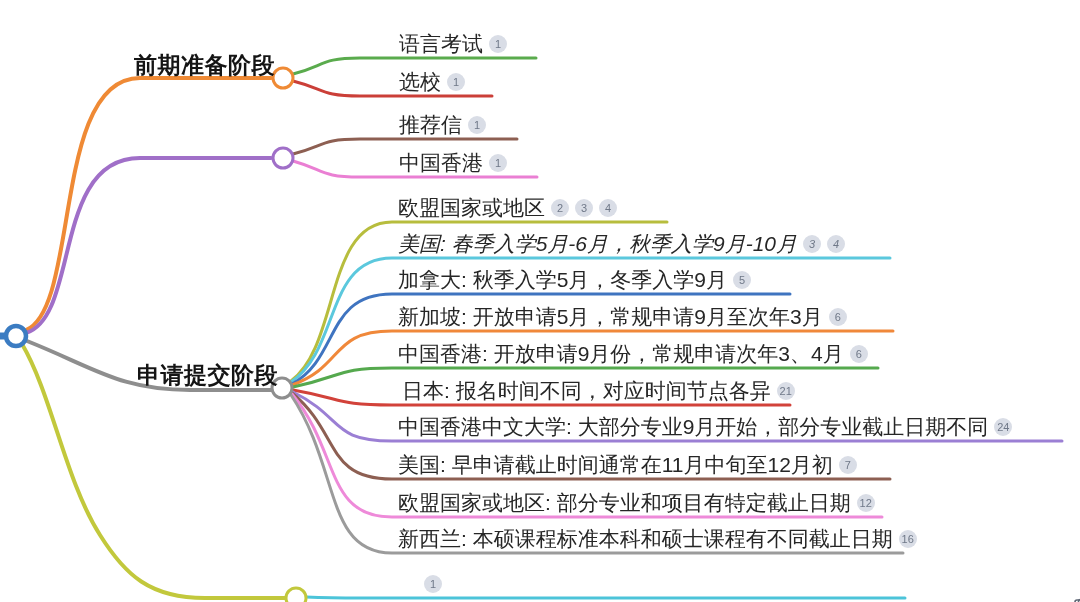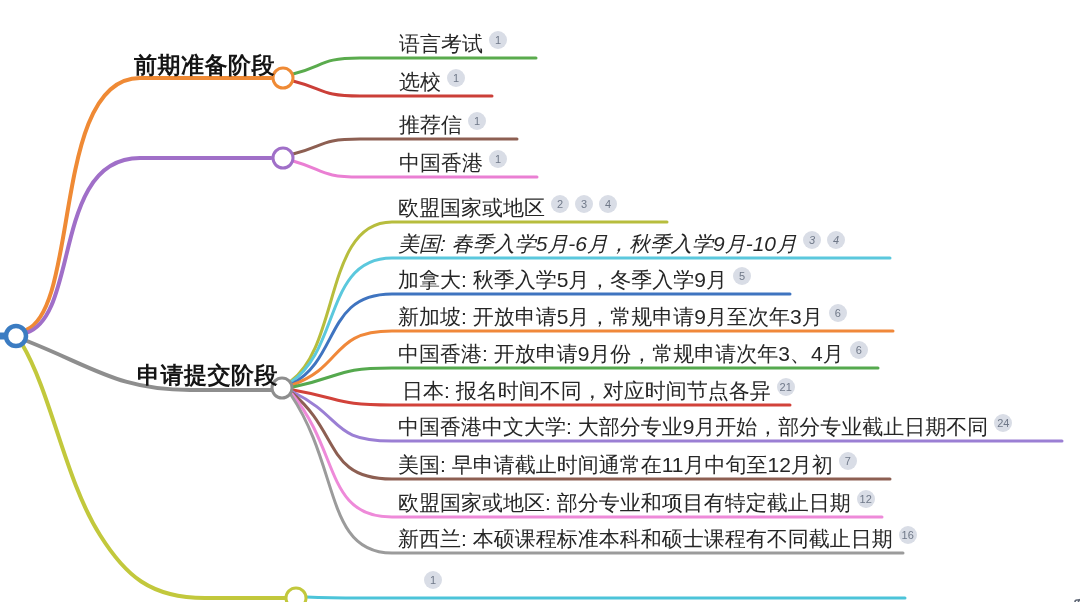--- a/index.html
+++ b/index.html
@@ -1,20 +1,20 @@
 <!DOCTYPE html>
 <html><head>
 <meta charset="utf-8">
 <style>
   html,body{margin:0;padding:0;background:#ffffff;}
   body{width:1080px;height:602px;position:relative;overflow:hidden;
        font-family:"Liberation Sans","DejaVu Sans",sans-serif;}
   #canvas{position:absolute;left:0;top:0;width:1080px;height:602px;}
   svg{position:absolute;left:0;top:0;}
-  .row{position:absolute;display:inline-flex;gap:6px;
+  .row{position:absolute;display:inline-flex;align-items:center;gap:6px;
        white-space:nowrap;height:26px;line-height:26px;}
   .row .txt{font-size:21px;color:#262626;}
   .badge{display:inline-flex;align-items:center;justify-content:center;
          min-width:18px;height:18px;border-radius:50%;background:#d9dde6;
          color:#6f7888;font-size:11px;padding:0 1px;box-sizing:border-box;}
   .branch-label{position:absolute;font-size:23px;font-weight:bold;color:#141414;
                 white-space:nowrap;letter-spacing:0.5px;text-align:center;}
   .toolbar{position:absolute;right:8px;bottom:6px;display:flex;gap:32px;}
   .tool{width:20px;height:20px;cursor:pointer;}
 </style>

